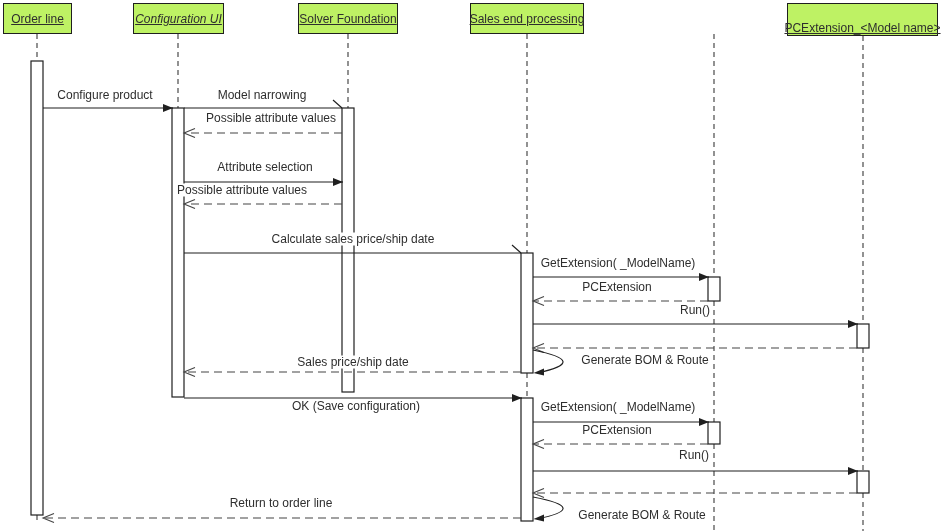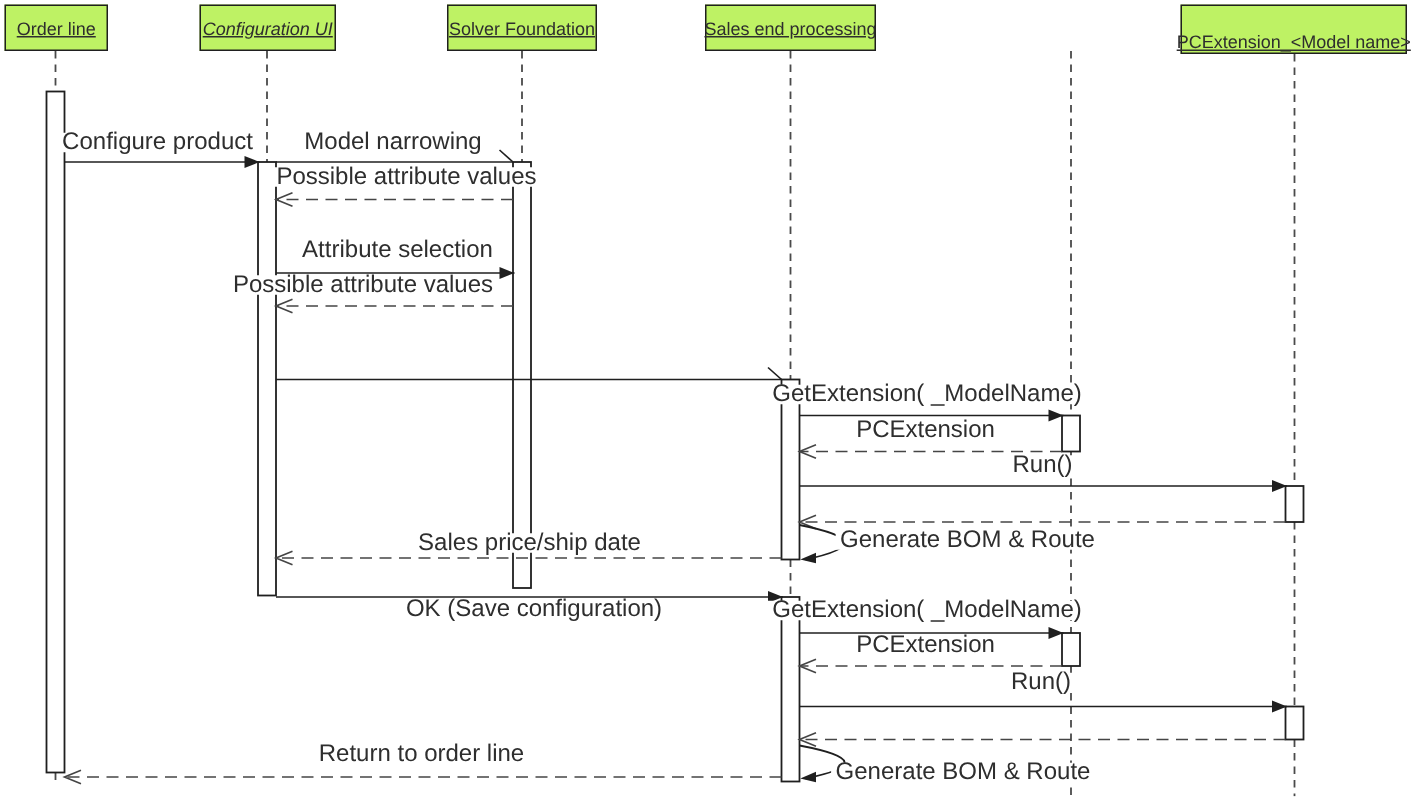--- a/index.html
+++ b/index.html
@@ -10,21 +10,21 @@
   .stage svg{position:absolute;left:0;top:0;}
   .part-box{
     position:absolute;box-sizing:border-box;border:1.5px solid #1f1f1f;background:#bef264;
     display:flex;align-items:center;justify-content:center;
     font-size:12px;color:#2e2e2e;z-index:3;
   }
   .part-box.top{align-items:flex-end;padding-top:13px;}
   .part-box span{text-decoration:underline;white-space:nowrap;}
   .msg-label{
     position:absolute;transform:translate(-50%,-50%);
-    font-size:16px;line-height:13px;color:#2e2e2e;background:#fff;
+    font-size:12px;line-height:13px;color:#2e2e2e;background:#fff;
     white-space:nowrap;padding:0 3px;z-index:2;
   }
 </style>
 </head>
 <body>
 
 <div class="stage" id="stage">
   <svg id="canvas" width="943" height="531" viewBox="0 0 943 531">
       <line x1="37" y1="34" x2="37" y2="61" stroke="#4a4a4a" stroke-width="1.2" stroke-dasharray="5,4"></line>
       <line x1="37" y1="515" x2="37" y2="521" stroke="#4a4a4a" stroke-width="1.2" stroke-dasharray="5,4"></line>
@@ -84,20 +84,21 @@
       <path d="M 533 497 Q 591 508 537 519" fill="none" stroke="#1f1f1f" stroke-width="1.2"></path>
       <polygon points="533.5,519 544,514.5 544,521.5" fill="#1f1f1f"></polygon>
       <line x1="521" y1="518" x2="43" y2="518" stroke="#454545" stroke-width="1.1" stroke-dasharray="8,5"></line>
       <polyline points="54,513.5 43,518 54,522.5" fill="none" stroke="#454545" stroke-width="1.1"></polyline>
     </svg>
 <div class="msg-label" style="left: 105px; top: 95px;">Configure product</div>
     <div class="msg-label" style="left: 262px; top: 95px;">Model narrowing</div>
     <div class="msg-label" style="left: 271px; top: 118px;">Possible attribute values</div>
     <div class="msg-label" style="left: 265px; top: 167px;">Attribute selection</div>
     <div class="msg-label" style="left: 242px; top: 190px;">Possible attribute values</div>
+    <div class="msg-label" style="left: 353px; top: 239px;">Calculate sales price/ship date</div>
     <div class="msg-label" style="left: 618px; top: 263px;">GetExtension( _ModelName)</div>
     <div class="msg-label" style="left: 617px; top: 287px;">PCExtension</div>
     <div class="msg-label" style="left: 695px; top: 310px;">Run()</div>
     <div class="msg-label" style="left: 645px; top: 360px;">Generate BOM &amp; Route</div>
     <div class="msg-label" style="left: 353px; top: 362px;">Sales price/ship date</div>
     <div class="msg-label" style="left: 356px; top: 406px;">OK (Save configuration)</div>
     <div class="msg-label" style="left: 618px; top: 407px;">GetExtension( _ModelName)</div>
     <div class="msg-label" style="left: 617px; top: 430px;">PCExtension</div>
     <div class="msg-label" style="left: 694px; top: 455px;">Run()</div>
     <div class="msg-label" style="left: 642px; top: 515px;">Generate BOM &amp; Route</div>

